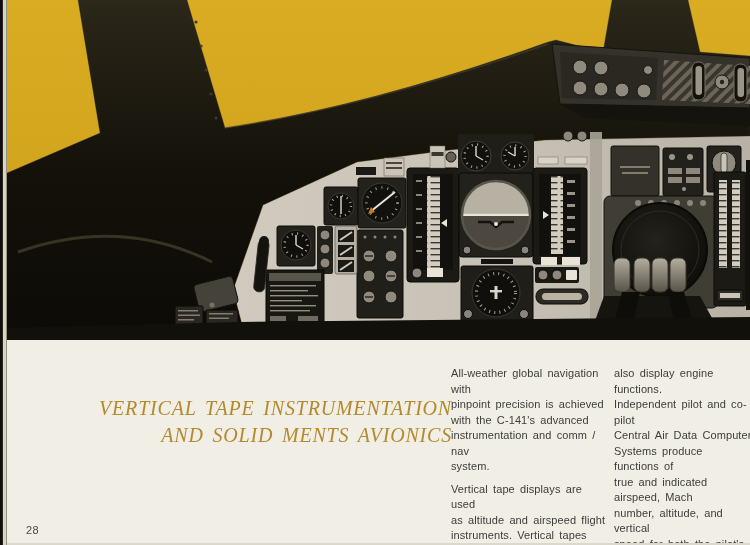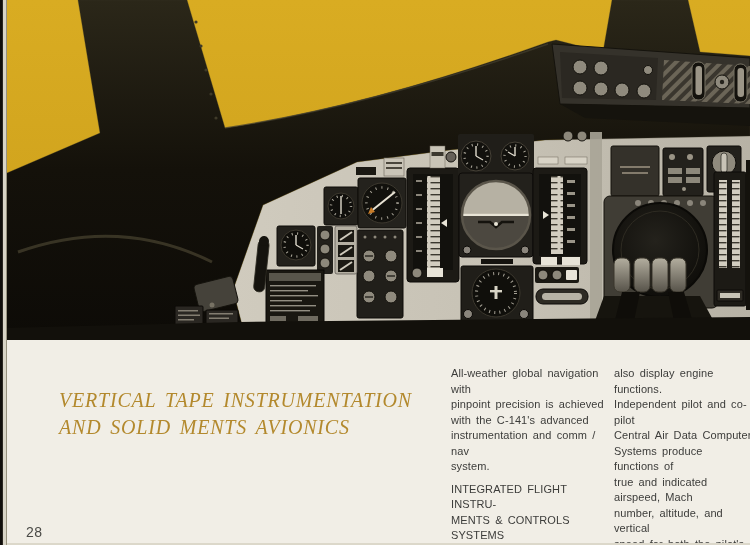--- a/index.html
+++ b/index.html
@@ -2,30 +2,30 @@
 <html><head>
 <meta charset="utf-8">
 <style>
   html,body{margin:0;padding:0;}
   body{width:750px;height:545px;overflow:hidden;background:#e8e4da;}
   .page{position:relative;width:750px;height:545px;background:#f1eee6;font-family:"Liberation Sans",sans-serif;}
   .photo{position:absolute;left:0;top:0;width:750px;height:340px;margin:0;}
   .photo svg{display:block;}
   .binding{position:absolute;left:0;top:0;width:7px;height:545px;z-index:9;
     background:linear-gradient(90deg,#100e0b 0 2px,#2b2721 2px 3px,#d8d4c6 3px 6px,#97927f 6px 7px);}
-  .title{position:absolute;left:55px;top:383px;width:385px;margin:4px;text-align:left;
+  .title{position:absolute;left:55px;top:383px;width:385px;margin:12px;text-align:right;
     font-family:"Liberation Serif",serif;font-style:italic;font-weight:500;
     font-size:20px;line-height:26.5px;letter-spacing:0.8px;word-spacing:3px;color:#b3892d;}
   .col{position:absolute;top:366px;font-size:11px;line-height:15.5px;letter-spacing:0.1px;
     word-spacing:2px;color:#3c3c3a;}
   .col p{margin:0 0 7px 0;white-space:pre-line;}
   .col1{left:451px;width:155px;}
   .col2{left:614px;width:138px;}
   .caps-heading{margin-bottom:0 !important;}
-  .pagenum{position:absolute;left:26px;top:524px;font-size:14px;letter-spacing:0.5px;color:#4a4a46;}
+  .pagenum{position:absolute;left:26px;top:524px;font-size:11px;letter-spacing:0.5px;color:#4a4a46;}
   .page-bottom-edge{position:absolute;left:0;bottom:0;width:750px;height:2px;background:#dcd8ca;}
 </style>
 </head>
 <body>
 
 <div class="page">
 
   <figure class="photo">
     <svg width="750" height="340" viewBox="0 0 750 340">
       <defs>
@@ -348,22 +348,20 @@
     <span>VERTICAL TAPE INSTRUMENTATION</span><br>
     <span>AND SOLID MENTS AVIONICS</span>
   </h1>
 
   <div class="col col1">
     <p>All-weather global navigation with
 pinpoint precision is achieved
 with the C-141's advanced
 instrumentation and comm / nav
 system.</p>
-    <p class="caps-heading">INTEGRATED FLIGHT INSTRU-
-MENTS &amp; CONTROLS SYSTEMS</p>
     <p>Vertical tape displays are used
 as altitude and airspeed flight
 instruments. Vertical tapes</p>
   </div>
 
   <div class="col col2">
     <p>also display engine functions.
 Independent pilot and co-pilot
 Central Air Data Computer
 Systems produce functions of

